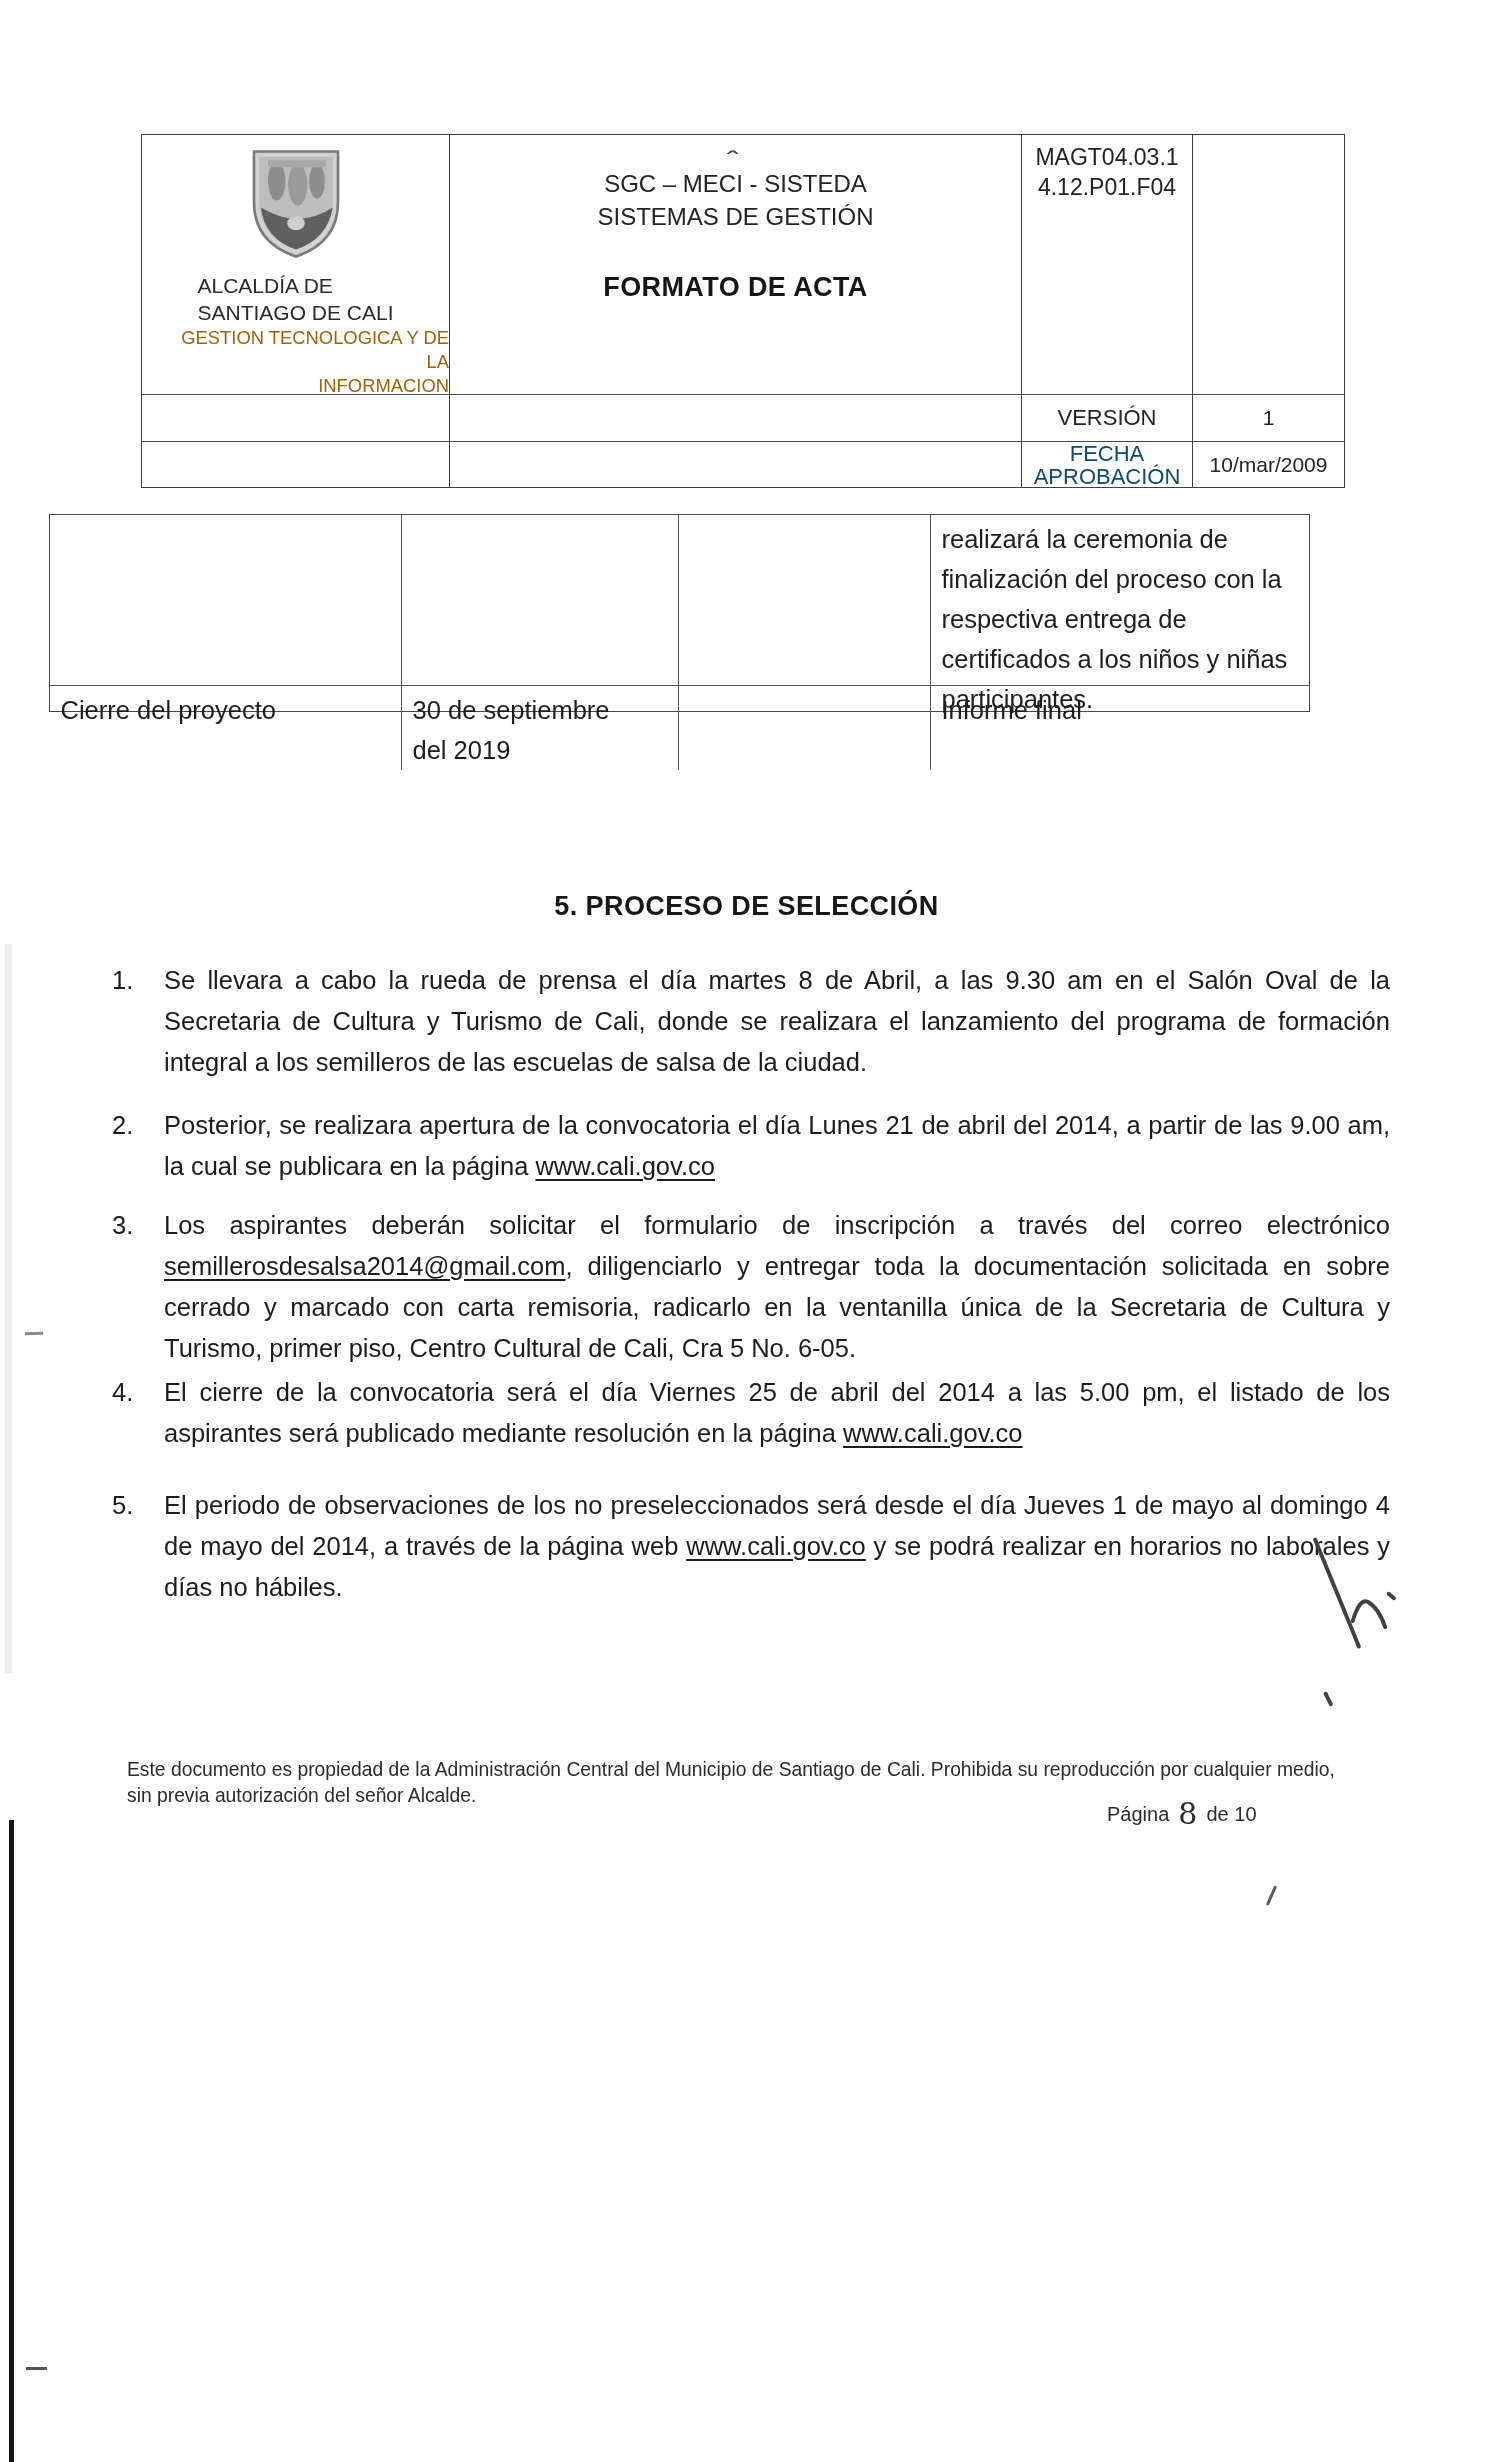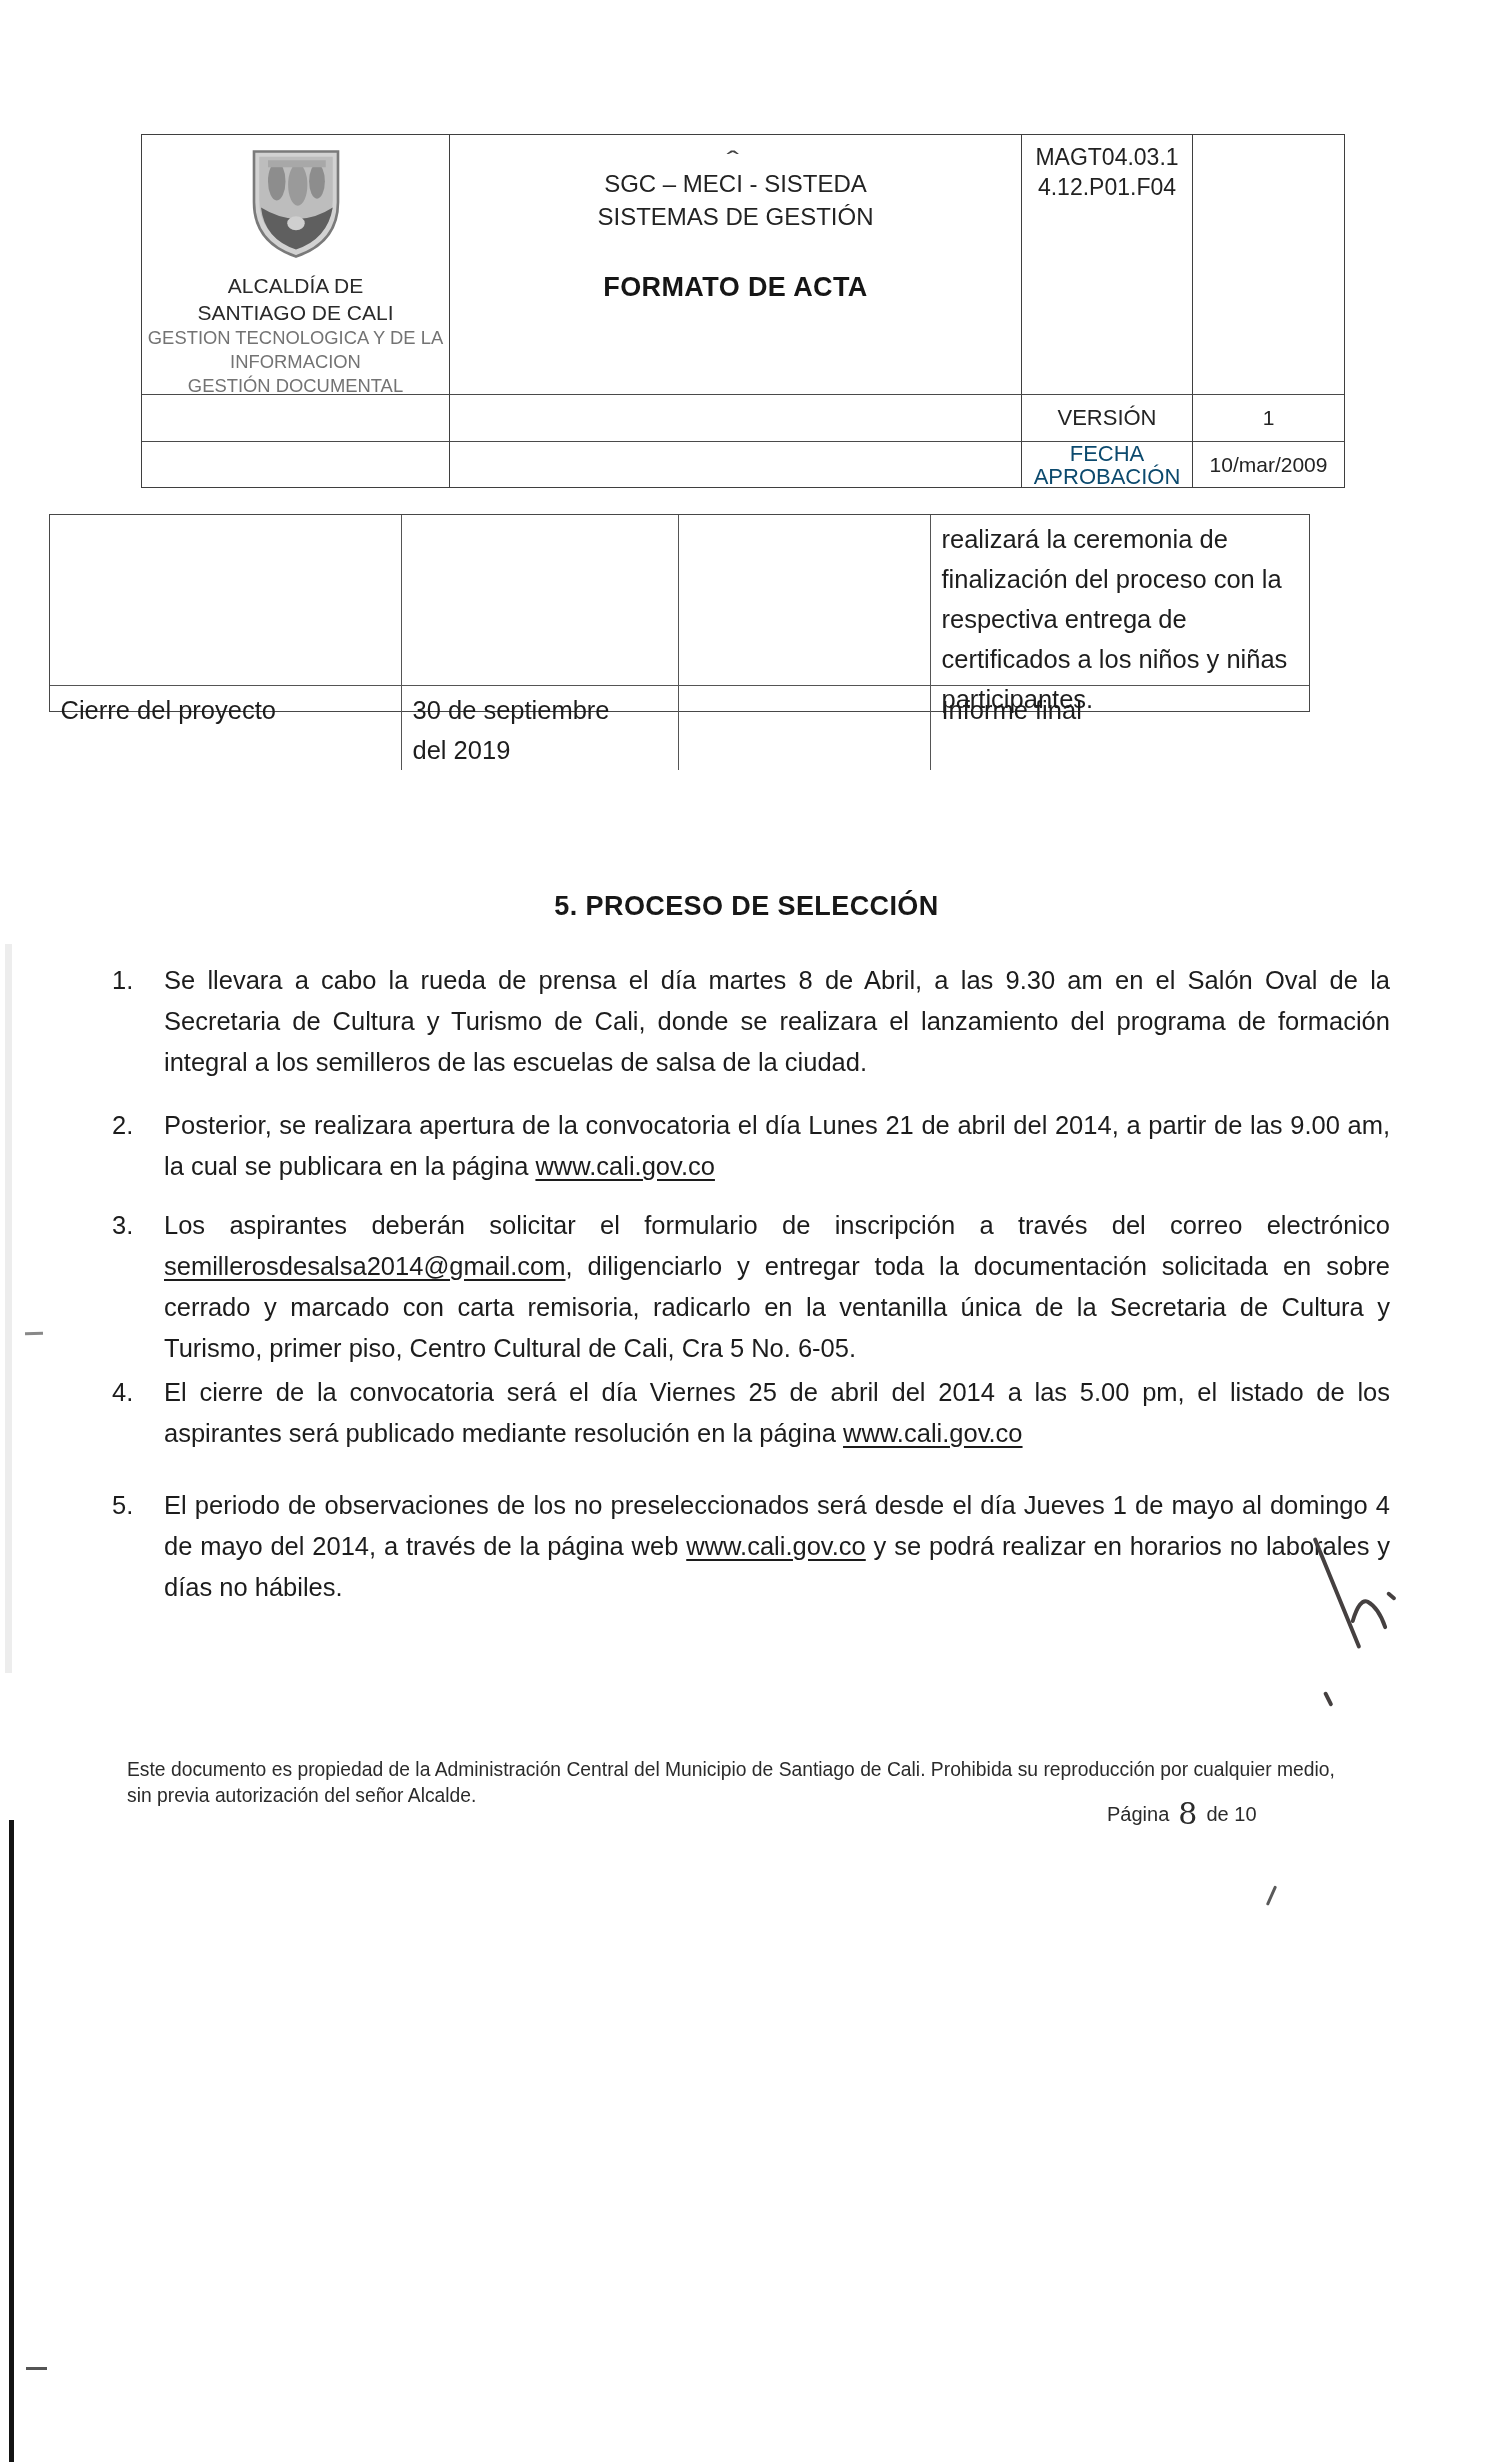--- a/index.html
+++ b/index.html
@@ -18,22 +18,22 @@
     border:1.8px solid #3f3f3f;
     display:grid;
     grid-template-columns:307px 572px 171px 1fr;
     grid-template-rows:259px 47px 1fr;
     box-sizing:border-box;
   }
   .header-table>div{box-sizing:border-box;overflow:hidden;}
   .hb-l{border-left:1.8px solid #3f3f3f;}
   .hb-t{border-top:1.8px solid #4a4a4a;}
   .cell-org{display:flex;flex-direction:column;align-items:center;padding-top:10.5px;}
-  .org-name{font-size:21px;line-height:27px;text-align:center;color:#2a2a2a;margin-top:7px;}
-  .dept-name{font-size:18.4px;line-height:24px;text-align:center;color:#737373;margin-top:auto;margin-bottom:2.6px;}
+  .org-name{font-size:21px;line-height:27px;color:#2a2a2a;margin-top:7px;}
+  .dept-name{font-size:18.4px;line-height:24px;text-align:right;color:#a16207;margin-top:auto;margin-bottom:2.6px;margin-left:24px;}
   .cell-system{position:relative;text-align:center;padding-top:33px;}
   .sys-line{font-size:24px;line-height:32.5px;color:#232323;}
   .doc-title{font-size:27px;font-weight:bold;margin-top:39px;letter-spacing:0.4px;color:#161616;}
   .accent-artifact{position:absolute;left:279px;top:12.3px;font-size:23px;color:#444;transform:scaleX(1.6);}
   .cell-code{text-align:center;padding-top:7px;font-size:23px;line-height:30px;color:#222;}
   .cell-mid{display:flex;align-items:center;justify-content:center;text-align:center;}
   .lbl{font-size:22px;color:#242424;}
   .lbl2{font-size:22px;line-height:23px;color:#0c4a6e;}
   .val{font-size:21px;color:#242424;}
   

